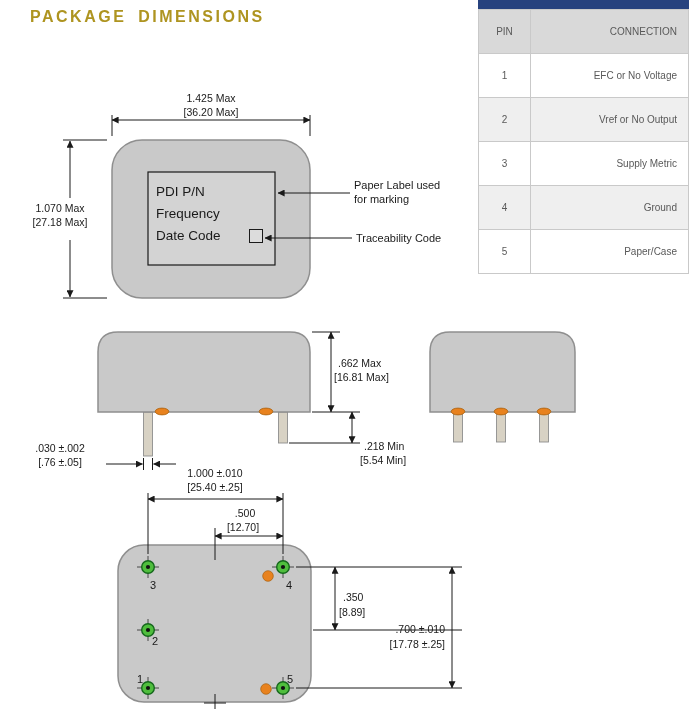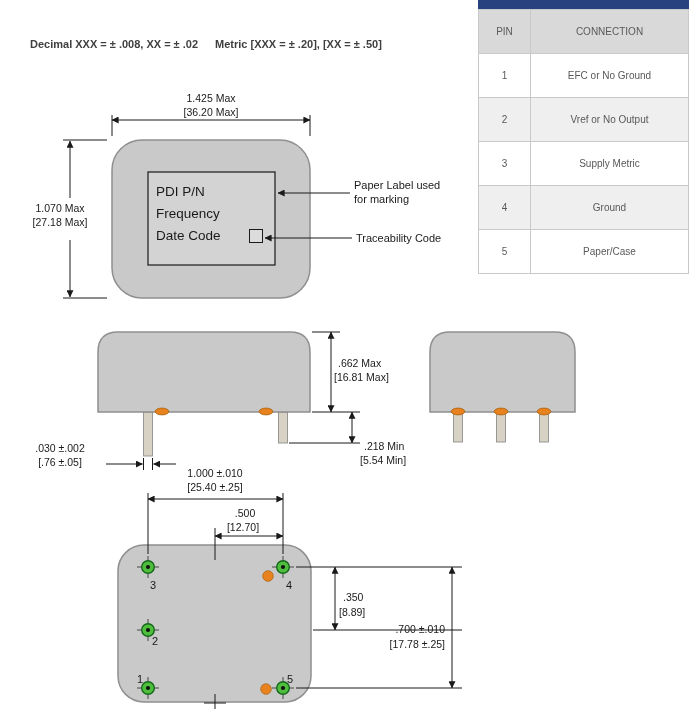--- a/index.html
+++ b/index.html
@@ -15,21 +15,21 @@
     position:absolute; left:30px; top:38px;
     font-size:11px; font-weight:bold; color:#3f3f3f; white-space:nowrap;
   }
   .tol-note .metric { margin-left:14px; }
 
   .pin-table-wrap { position:absolute; left:478px; top:0; width:211px; z-index:2; }
   .blue-bar { height:9px; background:#27427E; }
   table.pin-table { width:100%; border-collapse:collapse; font-size:10px; color:#595959; }
   .pin-table th, .pin-table td {
     border:1px solid #C9C9C9; height:19px; padding:0 11px;
-    font-weight:normal; text-align:center; background:#fff;
+    font-weight:normal; text-align:right; background:#fff;
   }
   .pin-table thead th { background:#D9D9D9; }
   .pin-table .col-pin { width:52px; text-align:center; padding:16px; }
   .pin-table tbody tr:nth-child(even) td { background:#EFEFEF; }
 
   svg.drawing { position:absolute; left:0; top:0; z-index:1; }
   svg text { font-family:"Liberation Sans", sans-serif; fill:#1a1a1a; }
   .dim  { font-size:10.5px; }
   .note { font-size:11px; }
   .lbl  { font-size:13.5px; }
@@ -209,38 +209,35 @@
       <text class="dim" x="445" y="633" text-anchor="end">.700 ±.010</text>
       <text class="dim" x="445" y="648" text-anchor="end">[17.78 ±.25]</text>
     </g>
 
     <g>
       <line class="dl" x1="215" y1="694" x2="215" y2="709"></line>
       <line class="dl" x1="204" y1="703" x2="226" y2="703"></line>
     </g>
   </svg>
 
-  <div class="tol-note">
-    <span>Decimal XXX = ± .008, XX = ± .02</span>
-    <span class="metric">Metric [XXX = ± .20], [XX = ± .50]</span>
-  </div>
+  <h1 class="page-title">PACKAGE DIMENSIONS</h1>
 
   <div class="pin-table-wrap">
     <div class="blue-bar"></div>
     <table class="pin-table">
       <thead>
         <tr>
           <th class="col-pin">PIN</th>
           <th>CONNECTION</th>
         </tr>
       </thead>
       <tbody>
         <tr>
           <td class="col-pin">1</td>
-          <td>EFC or No Ground</td>
+          <td>EFC or No Voltage</td>
         </tr>
         <tr>
           <td class="col-pin">2</td>
           <td>Vref or No Output</td>
         </tr>
         <tr>
           <td class="col-pin">3</td>
           <td>Supply Metric</td>
         </tr>
         <tr>

